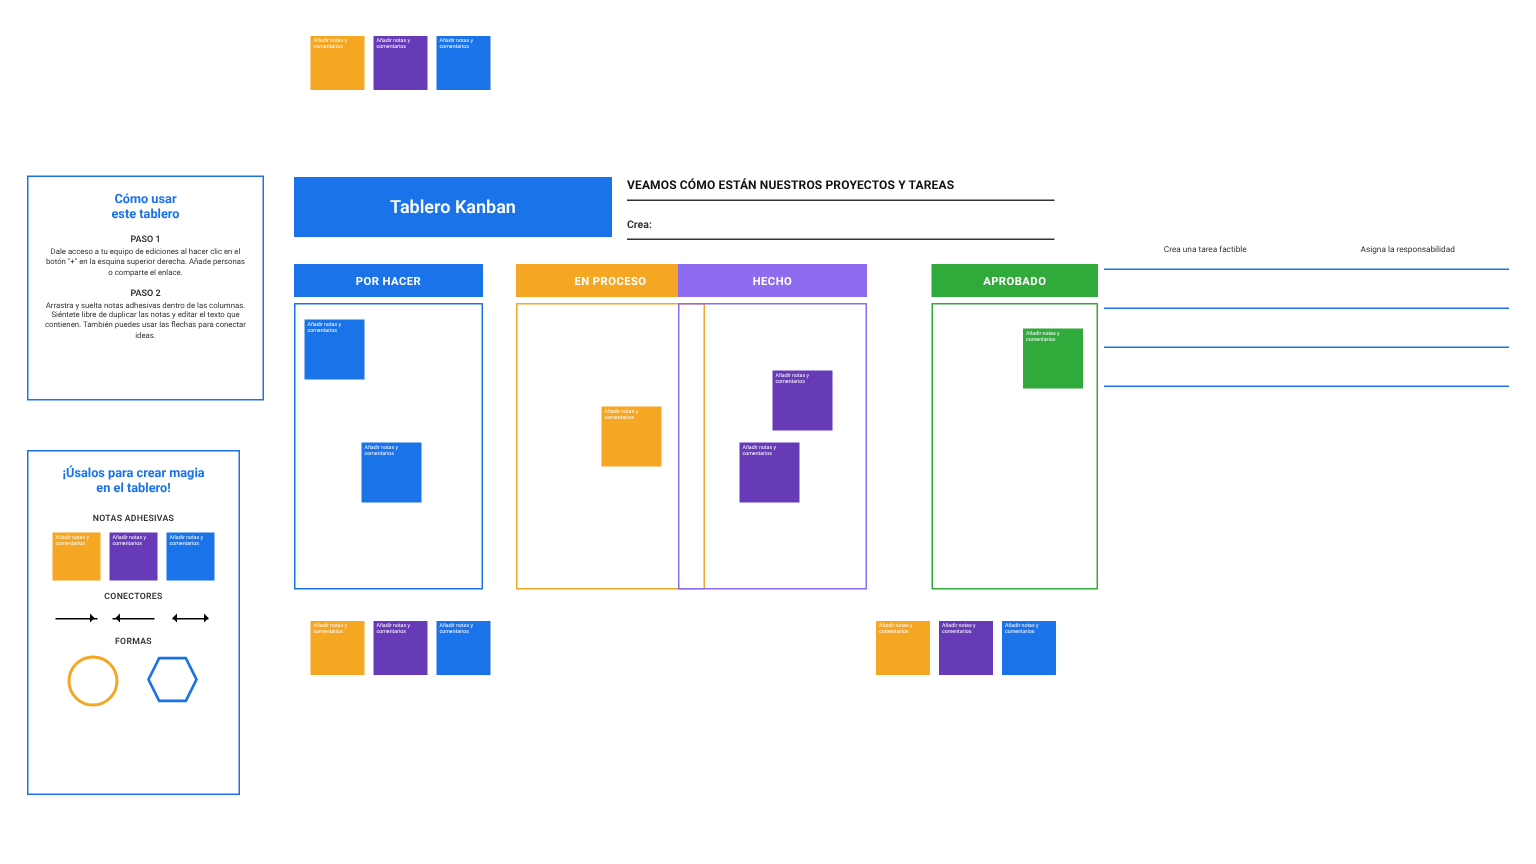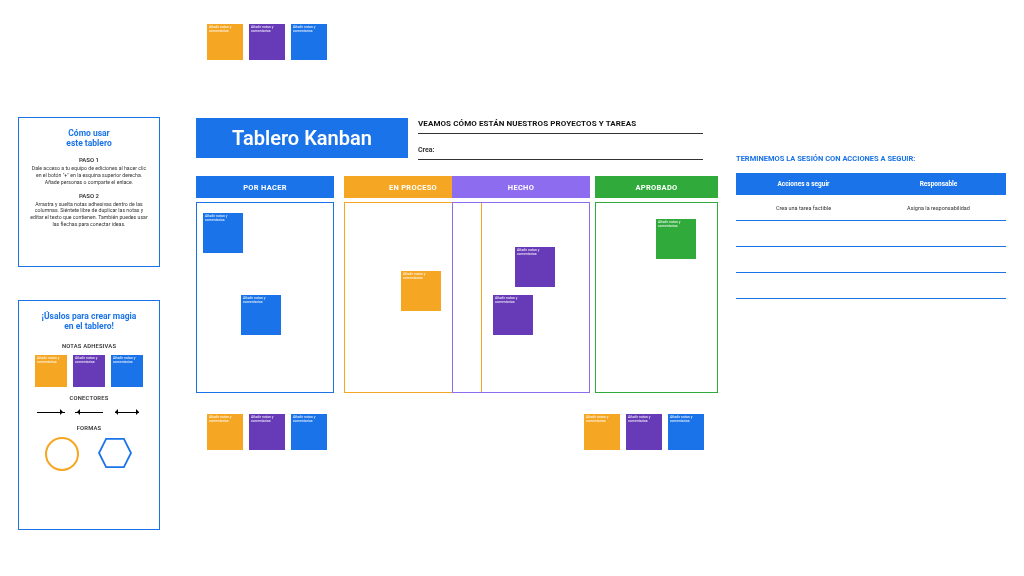--- a/index.html
+++ b/index.html
@@ -8,21 +8,21 @@
     background: #fff;
     width: 1024px;
     height: 576px;
     position: relative;
     font-size: 6px;
     color: #333;
   }
   .panel { border: 1px solid #1a73e8; position: absolute; background: #fff; }
 
   
-  .howto { left: 18px; top: 117px; width: 142px; height: 150px; padding: 10px 8px; text-align: center; }
+  .howto { left: 18px; top: 117px; width: 158px; height: 150px; padding: 10px 8px; text-align: center; }
   .howto h3 { color: #1a73e8; font-size: 8.5px; font-weight: 700; margin-bottom: 8px; line-height: 1.2; }
   .howto .step-label { font-size: 6px; font-weight: 600; margin-top: 6px; margin-bottom: 2px; }
   .howto .step-body  { font-size: 5.2px; line-height: 1.3; padding: 0 2px; }
 
   .magic { left: 18px; top: 300px; width: 142px; height: 230px; padding: 10px 8px; text-align: center; }
   .magic h3 { color: #1a73e8; font-size: 8.5px; font-weight: 700; margin-bottom: 12px; line-height: 1.2; }
   .magic .section-label { font-size: 5.8px; font-weight: 600; margin: 8px 0 6px; letter-spacing: .2px; }
   .swatch-row { display: flex; justify-content: center; gap: 6px; }
   .swatch { width: 32px; height: 32px; font-size: 3.5px; color: #fff; padding: 2px; text-align: left; line-height: 1.1; }
   .swatch.orange { background:#f5a623; }
@@ -39,34 +39,34 @@
   .shapes-row { display:flex; justify-content:center; gap:18px; margin-top:6px; }
   .shape-circle { width:34px; height:34px; border:2px solid #f5a623; border-radius:50%; }
   .shape-hex { width:36px; height:32px; }
   .shape-hex svg { width:100%; height:100%; }
 
   
   .topstickies { position:absolute; left:207px; top:24px; display:flex; gap:6px; }
   .ministicky { width:36px; height:36px; font-size:3.5px; color:#fff; padding:2px; line-height:1.1; }
 
   
-  .kanban-title { position:absolute; left:196px; top:118px; width:212px; height:40px; background:#1a73e8; color:#fff; font-size:20px; font-weight:600; display:flex; align-items:center; justify-content:center; }
+  .kanban-title { position:absolute; left:196px; top:118px; width:212px; height:40px; background:#1a73e8; color:#fff; font-size:12px; font-weight:600; display:flex; align-items:center; justify-content:center; }
   .kanban-sub { position:absolute; left:418px; top:119px; font-size:8px; font-weight:700; color:#111; letter-spacing:.1px; }
   .kanban-sub-line { position:absolute; left:418px; top:133px; width:285px; height:1px; background:#333; }
   .kanban-fecha { position:absolute; left:418px; top:146px; font-size:7px; font-weight:700; }
   .kanban-fecha-line { position:absolute; left:418px; top:159px; width:285px; height:1px; background:#333; }
 
   
-  .kcol { position:absolute; top:176px; width:138px; }
+  .kcol { position:absolute; top:176px; width:126px; }
   .kcol .colhead { height:22px; color:#fff; font-size:7.5px; font-weight:700; display:flex; align-items:center; justify-content:center; letter-spacing:.3px; }
   .kcol .colbody { height:191px; border:1px solid; position:relative; margin-top:4px; }
   .c1 { left:196px; } .c1 .colhead{background:#1a73e8;} .c1 .colbody{border-color:#1a73e8;}
   .c2 { left:344px; } .c2 .colhead{background:#f5a623;} .c2 .colbody{border-color:#f5a623;}
   .c3 { left:452px; } .c3 .colhead{background:#8e6cef;} .c3 .colbody{border-color:#8e6cef;}
-  .c4 { left:580px;padding-left:15px; } .c4 .colhead{background:#2faa3b;} .c4 .colbody{border-color:#2faa3b;}
+  .c4 { left:606px;padding-left:15px; } .c4 .colhead{background:#2faa3b;} .c4 .colbody{border-color:#2faa3b;}
   .card { position:absolute; width:40px; height:40px; font-size:3.5px; color:#fff; padding:2px; line-height:1.1; }
   .card.blue{background:#1a73e8;} .card.orange{background:#f5a623;} .card.purple{background:#673ab7;} .card.green{background:#2faa3b;}
 
   
   .btmstickies { position:absolute; top:414px; display:flex; gap:6px; }
   .bs1 { left:207px; } .bs4 { left:584px; }
 
   
   .actions { position:absolute; left:736px; top:154px; width:270px; }
   .actions h4 { color:#1a73e8; font-size:7.5px; font-weight:700; margin-bottom:10px; }
@@ -159,25 +159,20 @@
   <div class="ministicky" style="background:#673ab7">Añadir notas y comentarios</div>
   <div class="ministicky" style="background:#1a73e8">Añadir notas y comentarios</div>
 </div>
 <div class="btmstickies bs4">
   <div class="ministicky" style="background:#f5a623">Añadir notas y comentarios</div>
   <div class="ministicky" style="background:#673ab7">Añadir notas y comentarios</div>
   <div class="ministicky" style="background:#1a73e8">Añadir notas y comentarios</div>
 </div>
 
 <div class="actions">
-  <h4>TERMINEMOS LA SESIÓN CON ACCIONES A SEGUIR:</h4>
-  <div class="thead">
-    <div>Acciones a seguir</div>
-    <div>Responsable</div>
-  </div>
   <div class="trow">
     <div>Crea una tarea factible</div>
     <div>Asigna la responsabilidad</div>
   </div>
   <div class="trow">
     <div></div>
     <div></div>
   </div>
   <div class="trow">
     <div></div>

